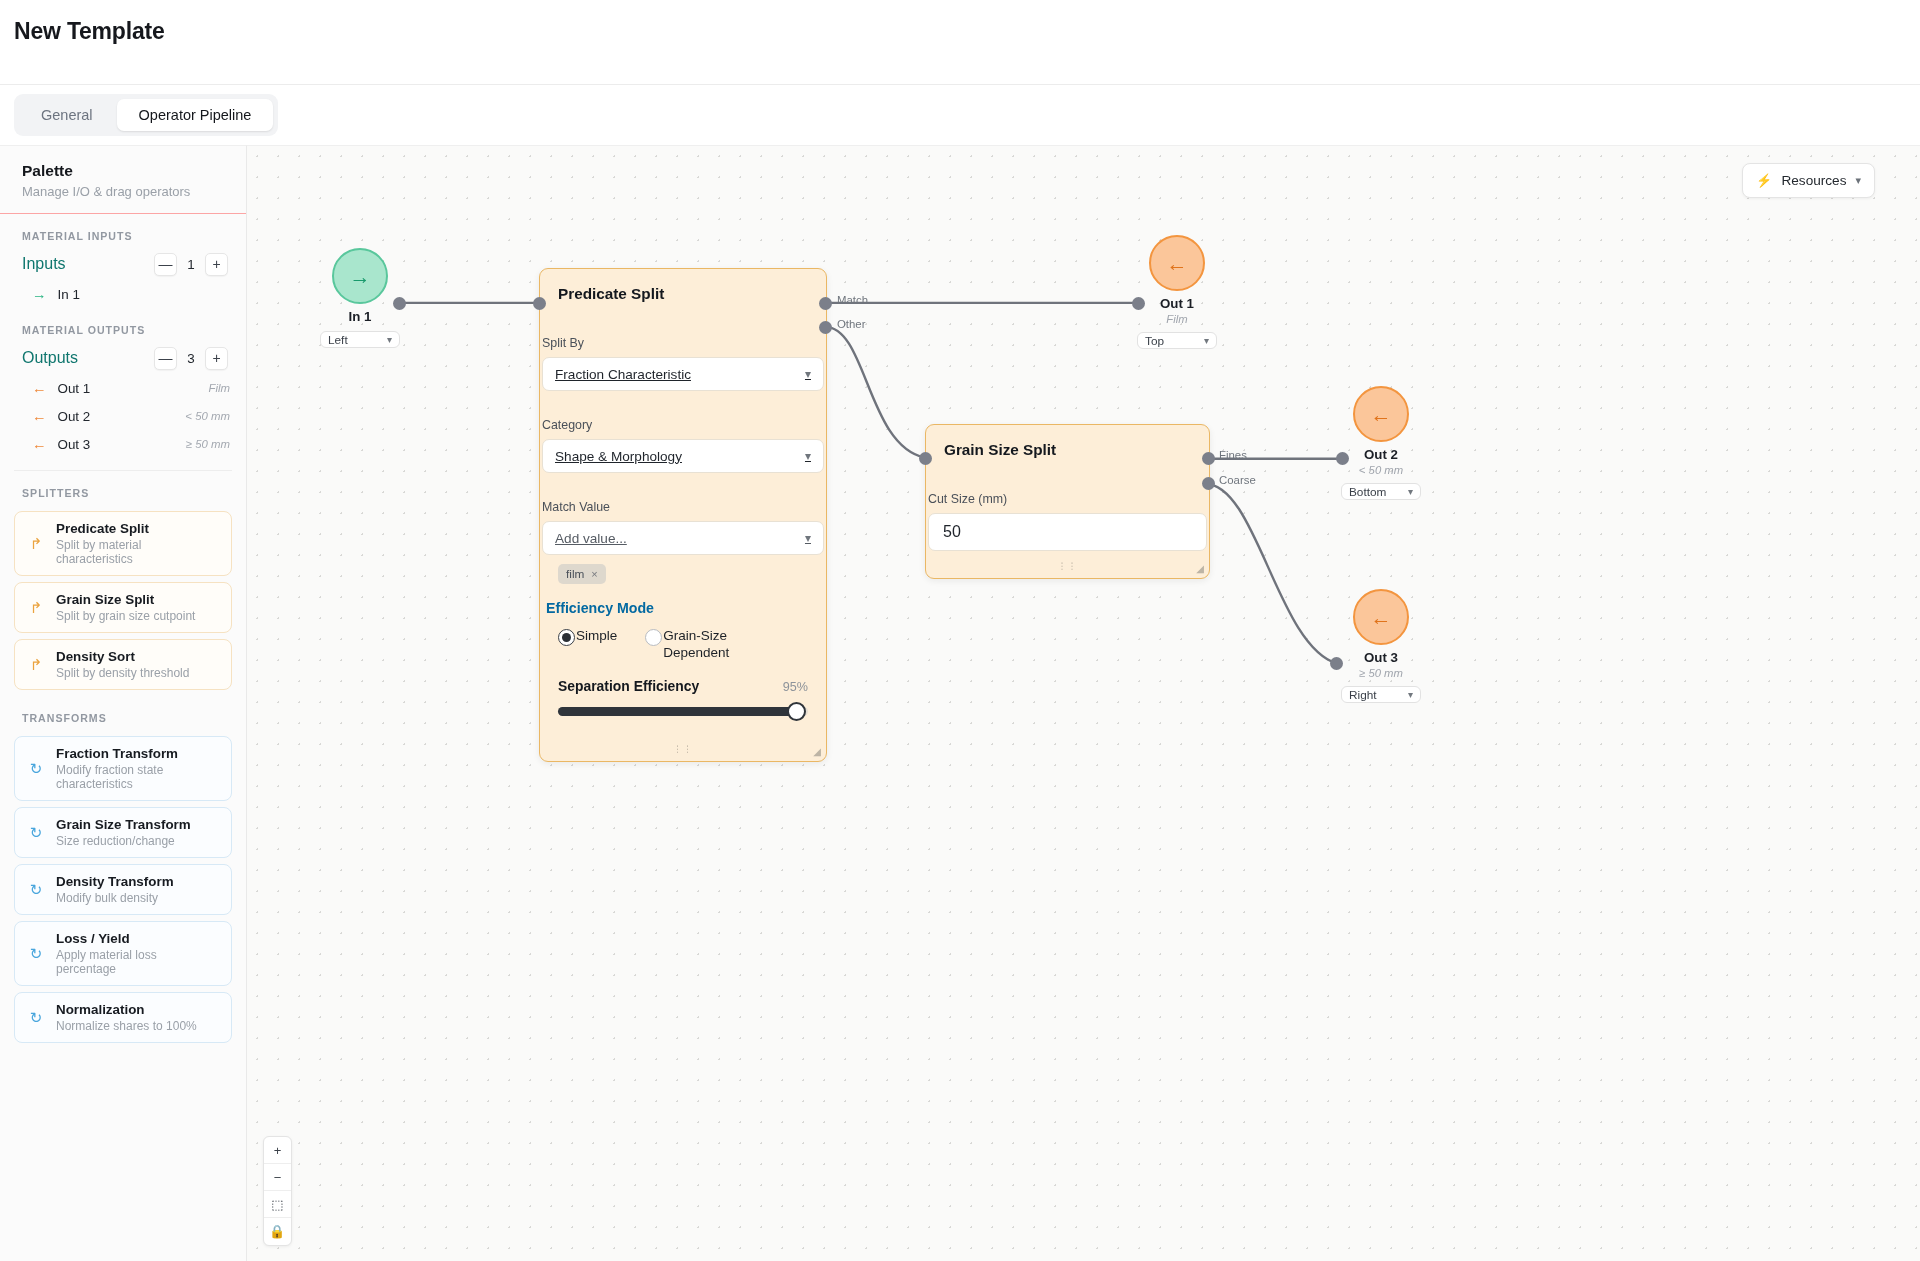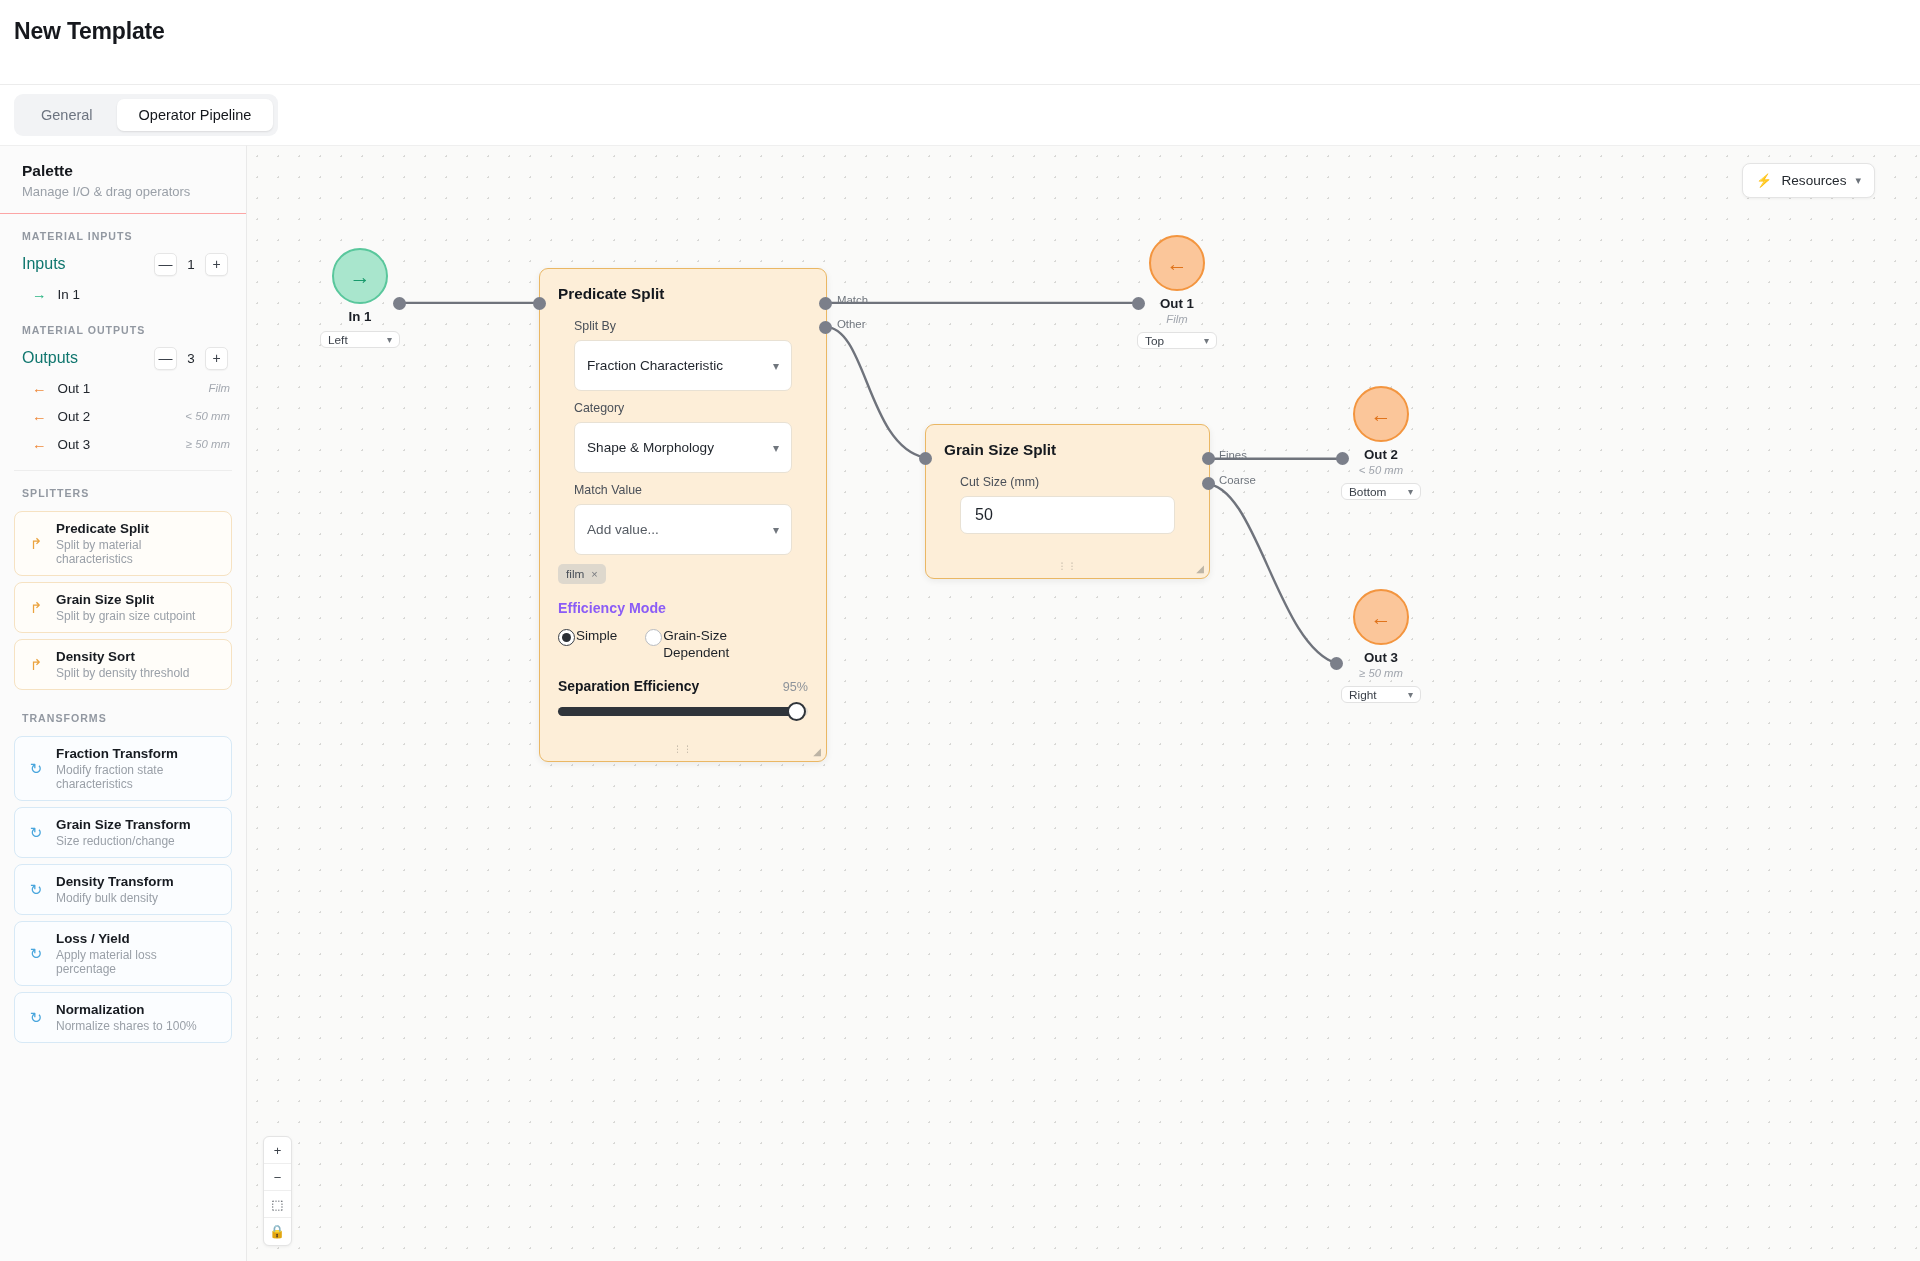--- a/index.html
+++ b/index.html
@@ -125,37 +125,37 @@
   }
   .minisel .cv { font-size: 10px; color: #72787f; }
 
   
   .opnode {
     position: absolute; border-radius: 9px;
     background: #fdeed8; border: 1.6px solid #eab764;
     box-shadow: 0 2px 7px rgba(0,0,0,.07);
   }
   .opnode .ohead { font-size: 15.3px; font-weight: bold; color: #14181e; padding: 16px 18px 6px 18px; }
-  .fld { padding: 0 34px; margin-top: 10px; }
+  .fld { padding: 0 2px; margin-top: 27px; }
   .fld .flab { font-size: 12.4px; color: #4a5059; margin-bottom: 7px; }
   .sel {
-    height: 51px; background: #fff; border-radius: 7px; border: 1px solid #e8e1d4;
+    height: 34px; background: #fff; border-radius: 7px; border: 1px solid #e8e1d4;
     display: flex; align-items: center; justify-content: space-between;
-    padding: 0 12px; font-size: 13.6px; color: #1f242b; cursor: pointer;
+    padding: 0 12px; font-size: 13.6px; color: #1f242b; cursor: pointer; text-decoration: underline;
   }
   .sel .cv { font-size: 12px; color: #70767d; }
   .sel.ph { color: #555b63; }
   .chips { padding: 9px 18px 0 18px; display: flex; gap: 6px; }
   .chip {
     background: #ded8cd; color: #4a5059; font-size: 11.8px;
     border-radius: 5px; padding: 3px 8px; display: flex; align-items: center; gap: 7px;
     cursor: pointer;
   }
   .chip .x { font-size: 11px; color: #76797e; }
-  .secttl { font-size: 14.2px; font-weight: bold; color: #8b5cf6; padding: 16px 18px 0 18px; }
+  .secttl { font-size: 14.2px; font-weight: bold; color: #0369a1; padding: 16px 18px 0 6px; }
   .radios { display: flex; gap: 28px; padding: 12px 18px 0 18px; align-items: flex-start; }
   .radio { display: flex; align-items: flex-start; gap: 1px; cursor: pointer; }
   .rdot { width: 17px; height: 17px; border-radius: 50%; border: 1.6px solid #3a3f46; background: #fff; position: relative; flex: 0 0 17px; margin-top: 1px;}
   .rdot.on::after { content:""; position: absolute; inset: 3px; border-radius: 50%; background: #2a2e34; }
   .rdot.off { border-color: #b9bcc1; }
   .rlab { font-size: 13.5px; color: #1d2127; line-height: 1.25; max-width: 86px; }
   .effrow { display: flex; align-items: baseline; justify-content: space-between; padding: 16px 18px 0 18px; }
   .effrow .t { font-size: 13.9px; font-weight: bold; color: #14181e; }
   .effrow .v { font-size: 12.6px; color: #8d939a; }
   .slider { margin: 10px 18px 0 18px; height: 14px; position: relative; }

